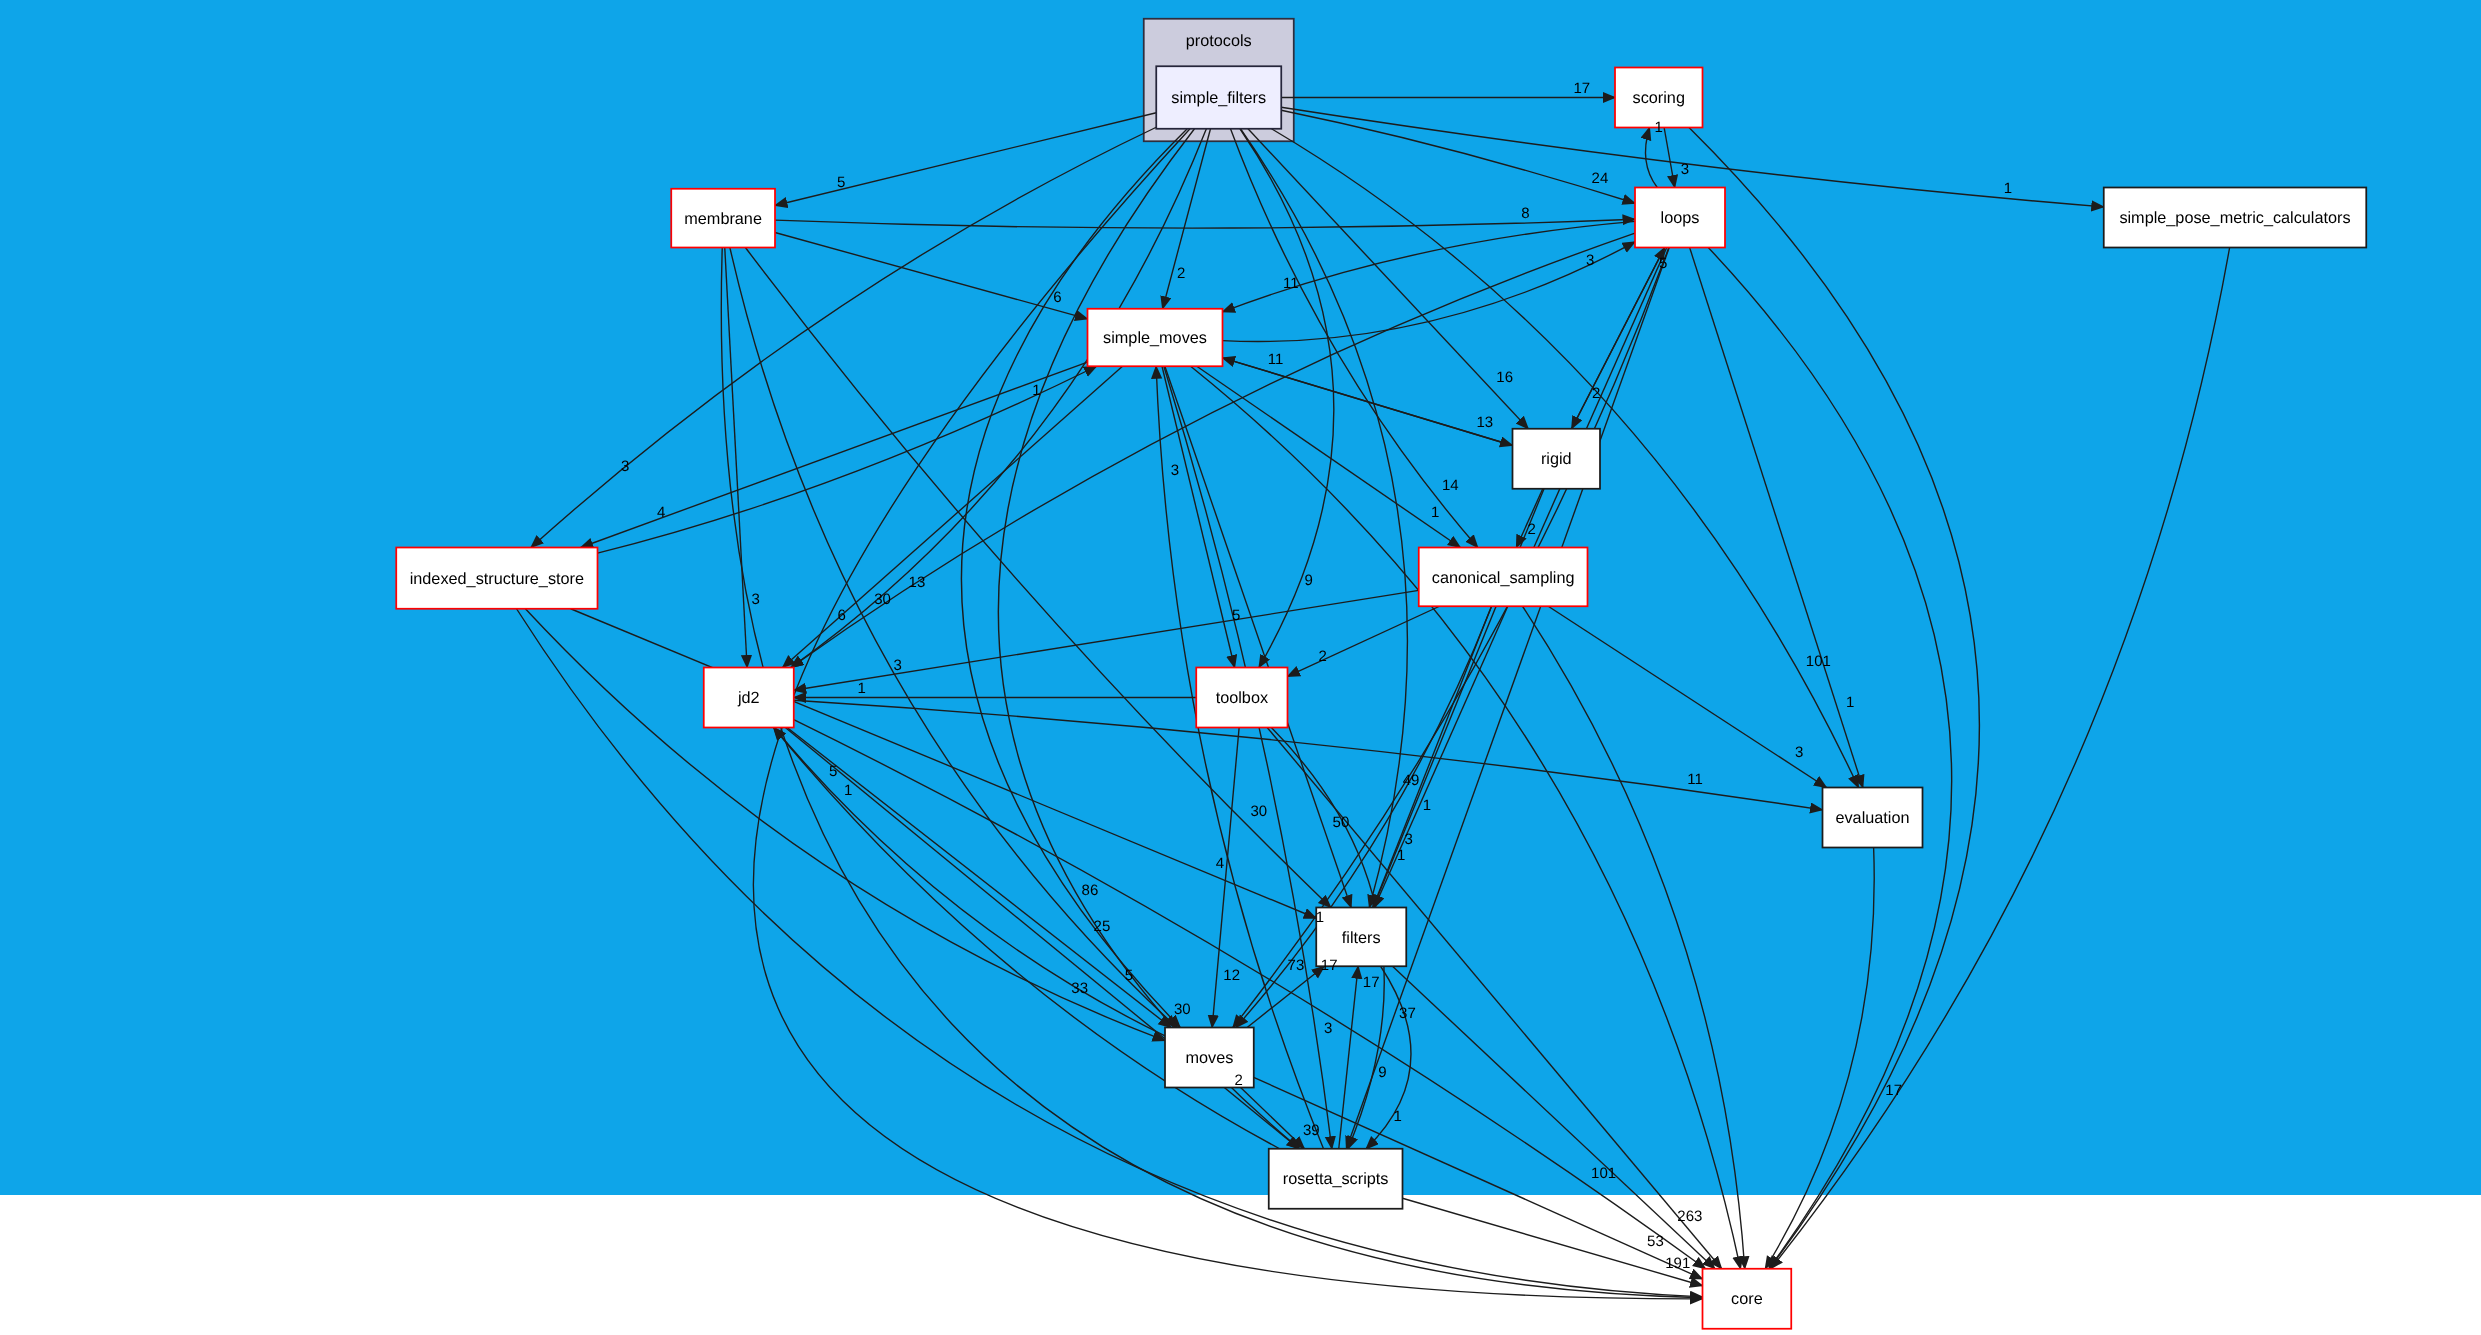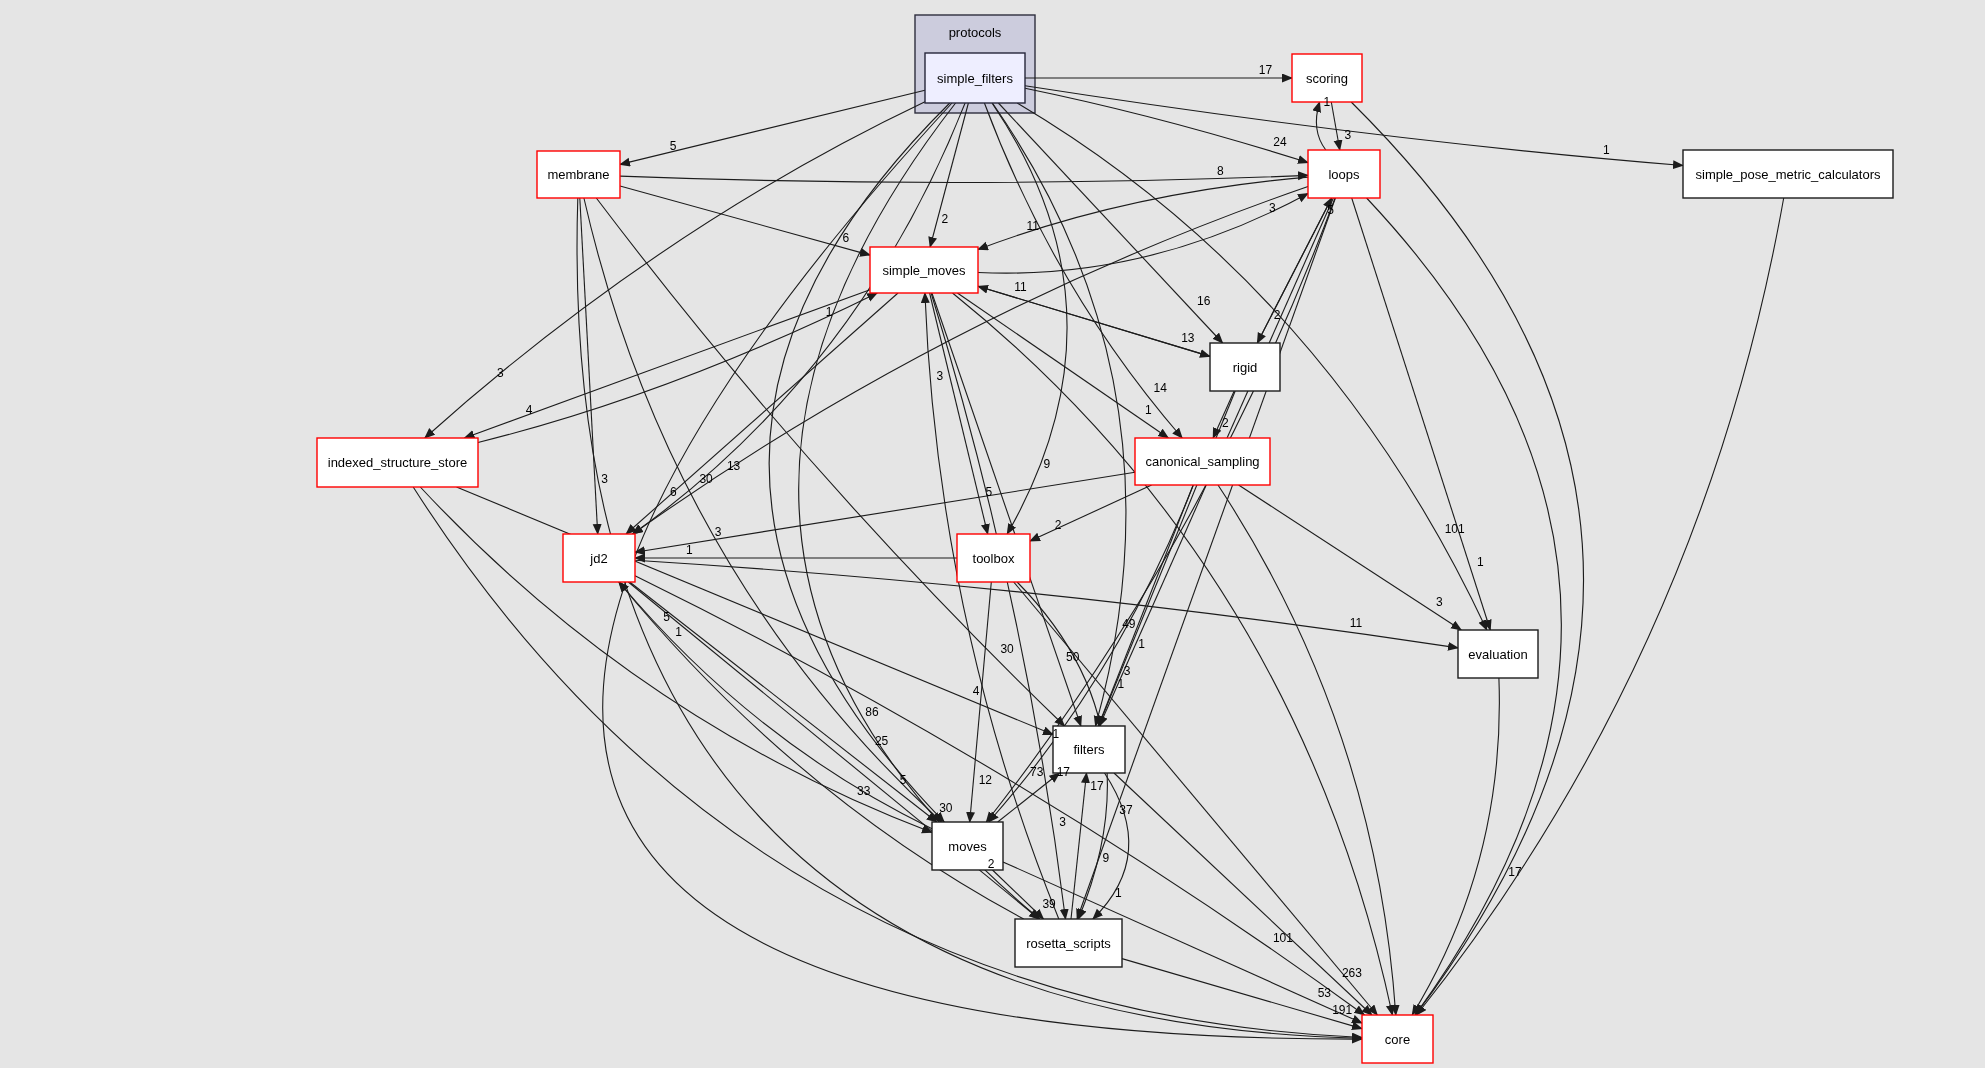--- a/index.html
+++ b/index.html
@@ -6,22 +6,22 @@
     margin: 0;
     padding: 0;
     background: #ffffff;
     width: 1985px;
     height: 1068px;
     overflow: hidden;
   }
   .graph-wrap {
     position: relative;
     width: 1985px;
-    height: 1068px;
-    background: #e5e5e5;
+    height: 956px;
+    background: #0ea5e9;
   }
   svg text {
     font-family: "Liberation Sans", "DejaVu Sans", sans-serif;
     fill: #000000;
   }
   svg .node-label { font-size: 13px; }
   svg .edge-label { font-size: 12px; }
   svg .cluster-label { font-size: 13px; }
   svg path.edge { fill: none; stroke: #1c1c1c; stroke-width: 1.1; }
   svg rect.node { stroke-width: 1.4; }

